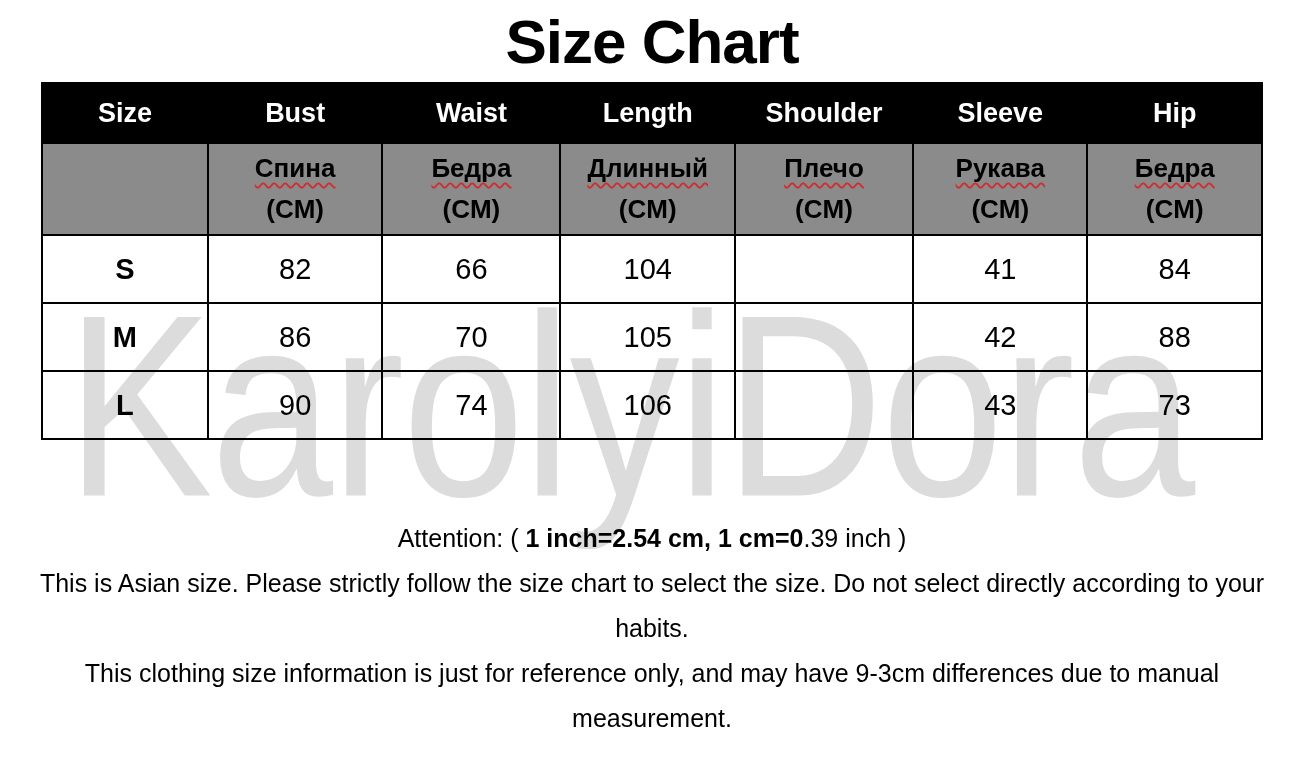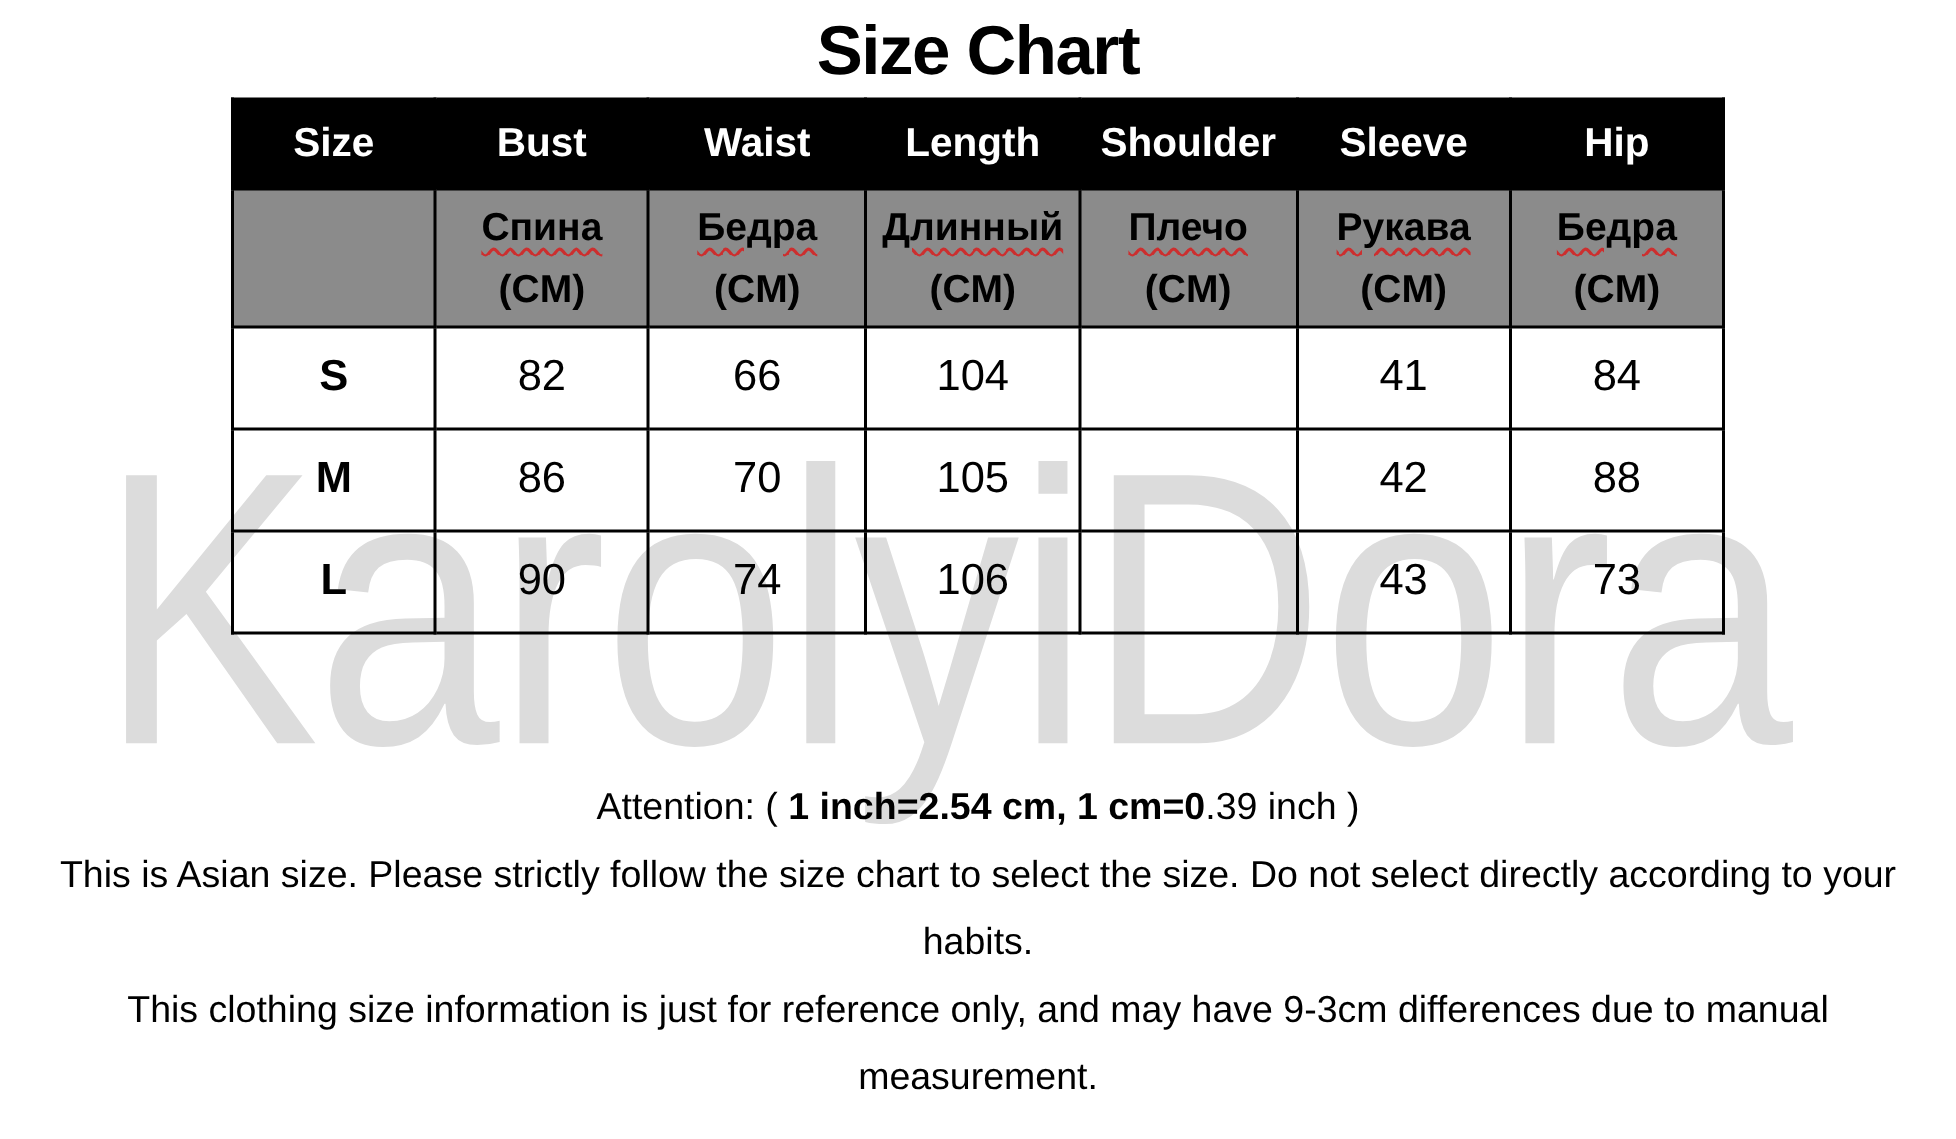--- a/index.html
+++ b/index.html
@@ -24,29 +24,29 @@
     transform:scaleY(1.18);
     transform-origin:top left;
     letter-spacing:-2px;
     user-select:none;
   }
   .page-title {
     position:relative;
     z-index:2;
     margin:8px 0 6px 0;
     text-align:center;
-    font-size:46px;
+    font-size:62px;
     font-weight:bold;
     letter-spacing:-1px;
     line-height:1.1;
   }
   table.size-table {
     position:relative;
     z-index:1;
-    width:996px;
+    width:1222px;
     margin:0 auto;
     border-collapse:collapse;
     table-layout:fixed;
   }
   .size-table th, .size-table td {
     border:2px solid #000;
     text-align:center;
     vertical-align:middle;
     padding:0;
   }

